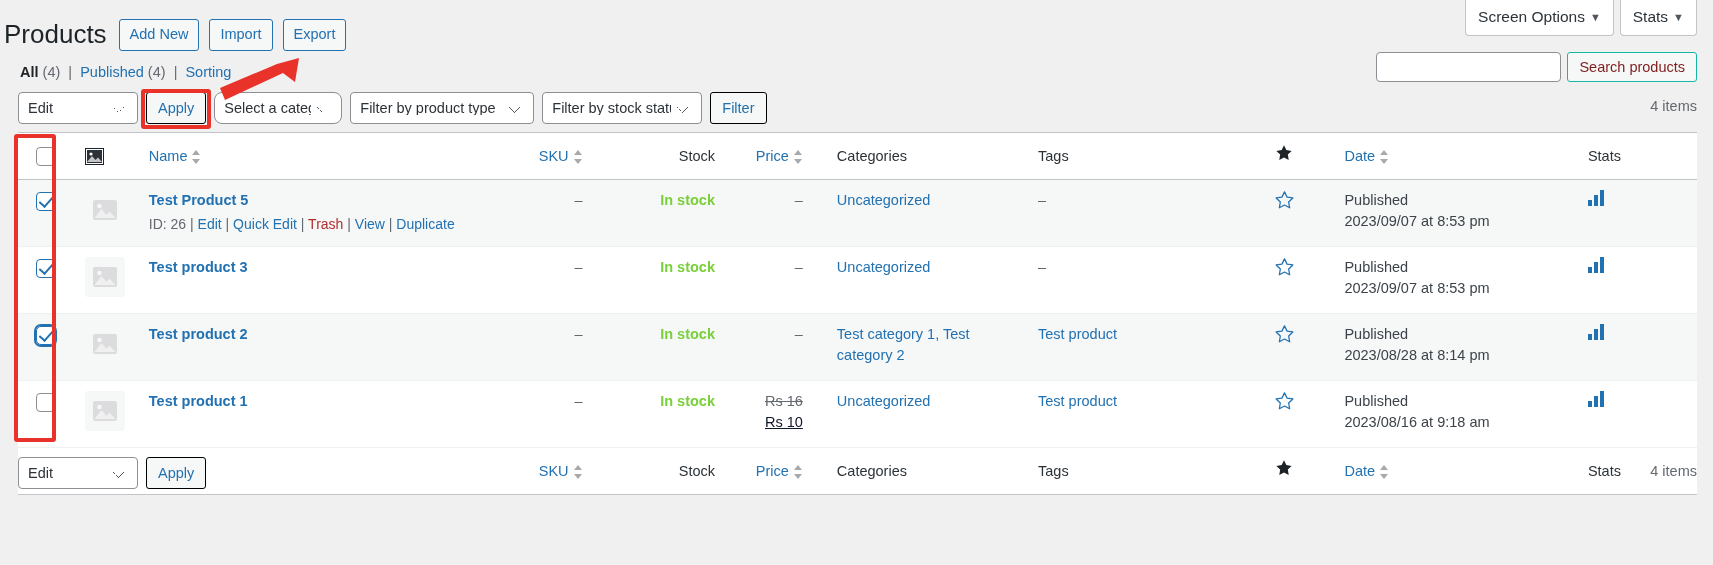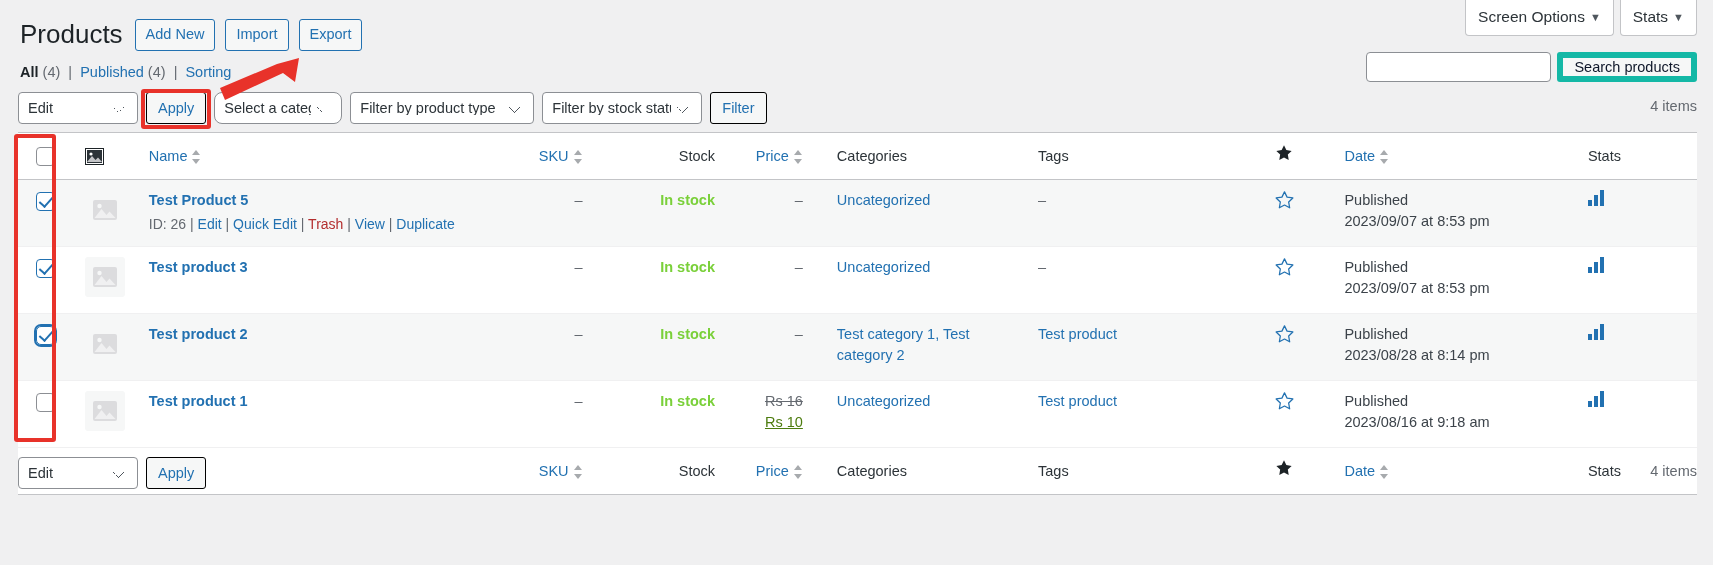--- a/index.html
+++ b/index.html
@@ -34,21 +34,21 @@
     color: #2c3338;
     line-height: 1.5;
     cursor: pointer;
     white-space: nowrap;
   }
   .caret { font-size: 11px; margin-left: 5px; color: #50575e; position: relative; top: -1px; }
 
   
   .title-row {
     position: absolute;
-    top: 18px; left: 20px;
+    top: 18px; left: 4px;
     display: flex;
     align-items: center;
     gap: 10px;
   }
   .page-title {
     font-size: 26px;
     font-weight: 400;
     color: #1d2327;
     line-height: 1.3;
     margin: 0;
@@ -95,22 +95,22 @@
     border-radius: 4px;
     background: #fff;
     padding: 0 8px;
     font-size: 14px;
     font-family: "Liberation Sans", sans-serif;
     color: #2c3338;
     outline: none;
   }
   .search-submit {
     background: #f6f7f7;
-    border: 6px solid #14b8a6;
-    color: #0f172a;
+    border: 1px solid #14b8a6;
+    color: #7f1d1d;
     border-radius: 3px;
     height: 30px;
     padding: 0 11px;
     font-size: 14.5px;
     font-family: "Liberation Sans", sans-serif;
     cursor: pointer;
     white-space: nowrap;
   }
 
   
@@ -283,21 +283,21 @@
   }
   .row-actions a { color: #2271b1; text-decoration: none; cursor: pointer; }
   .row-actions a.trash { color: #b32d2e; }
   .row-actions .divider { color: #646970; }
   .id-label { color: #646970; }
 
   .dash { color: #646970; }
   .in-stock { color: #7ad03a; font-weight: 700; }
   .cat-link, .tag-link { color: #2271b1; text-decoration: none; cursor: pointer; }
   .price-del { color: #646970; text-decoration: line-through; }
-  .price-ins { color: #4d7c0f; text-decoration: underline; display: block; }
+  .price-ins { color: #0f172a; text-decoration: underline; display: block; }
   .post-state { color: #3c434a; }
   .post-date { color: #3c434a; }
 
   
   .star-empty { cursor: pointer; display: inline-block; line-height: 1; }
   .star-filled { display: inline-block; line-height: 1; }
 
   
   .stats-bars { display: inline-block; cursor: pointer; }
 

